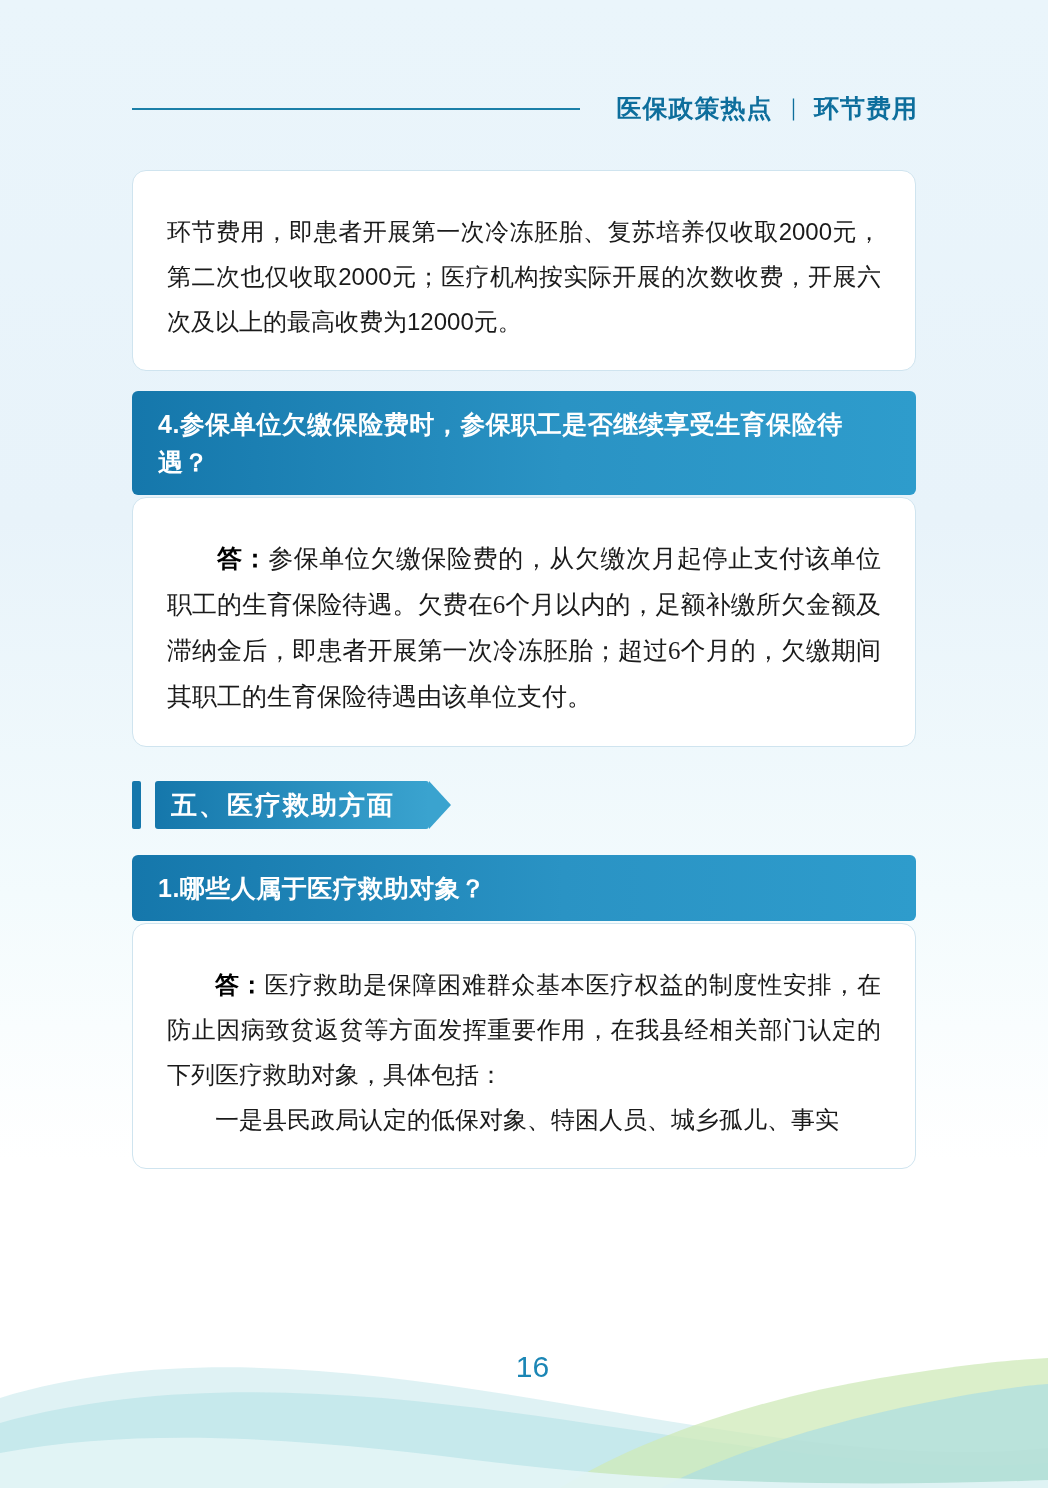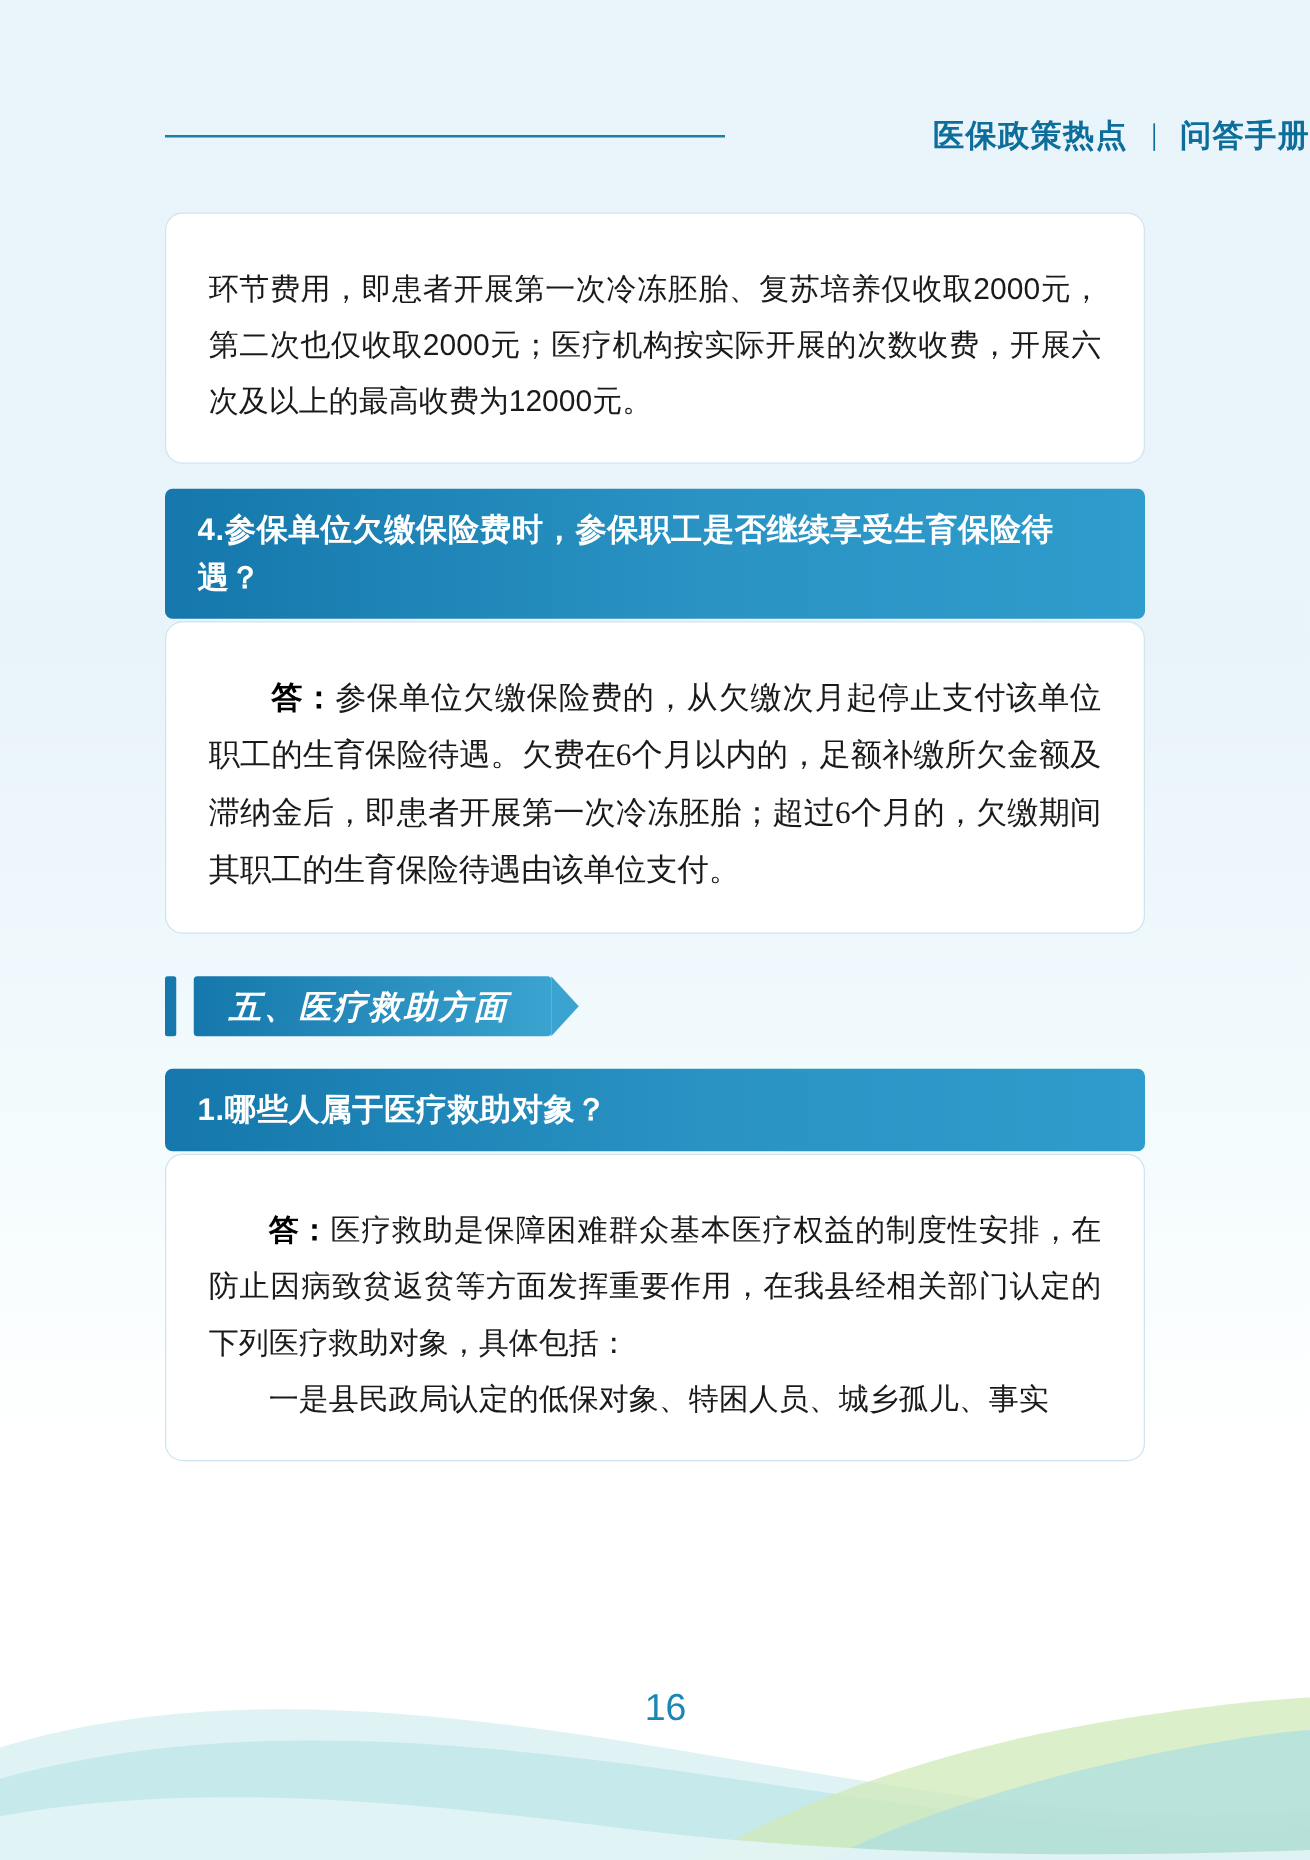--- a/index.html
+++ b/index.html
@@ -34,20 +34,21 @@
   
   .header {
     position: absolute;
     top: 88px;
     left: 0;
     right: 0;
     height: 40px;
     display: flex;
     align-items: center;
     justify-content: flex-end;
+    padding-right: 130px;
     box-sizing: border-box;
   }
   .header-rule {
     position: absolute;
     left: 132px;
     right: 468px;
     top: 20px;
     height: 2px;
     background: #1b7fa8;
   }
@@ -137,23 +138,22 @@
     width: 9px;
     background: #1577ab;
     border-radius: 2px;
     margin-right: 14px;
   }
   .section-tag {
     position: relative;
     display: flex;
     align-items: center;
     background: linear-gradient(90deg, #1577ab 0%, #3aa3cf 100%);
-    padding: 0 34px 0 28px;
+    padding: 0 34px 0 16px;
     border-radius: 3px;
-    font-style: italic;
   }
   .section-tag:after {
     content: "";
     position: absolute;
     right: -22px;
     top: 0;
     width: 0;
     height: 0;
     border-top: 24px solid transparent;
     border-bottom: 24px solid transparent;
@@ -181,21 +181,21 @@
 </style>
 </head>
 <body>
 
 <div class="page">
 
   <div class="header">
     <div class="header-rule"></div>
     <span class="header-title">医保政策热点</span>
     <span class="header-sep">｜</span>
-    <span class="header-title">问答手册</span>
+    <span class="header-title">环节费用</span>
   </div>
 
   <div class="content">
 
     <div class="card sans">
       <p>环节费用，即患者开展第一次冷冻胚胎、复苏培养仅收取2000元，第二次也仅收取2000元；医疗机构按实际开展的次数收费，开展六次及以上的最高收费为12000元。</p>
     </div>
 
     <div class="qbanner">
       <div class="qbanner-text">4.参保单位欠缴保险费时，参保职工是否继续享受生育保险待遇？</div>

